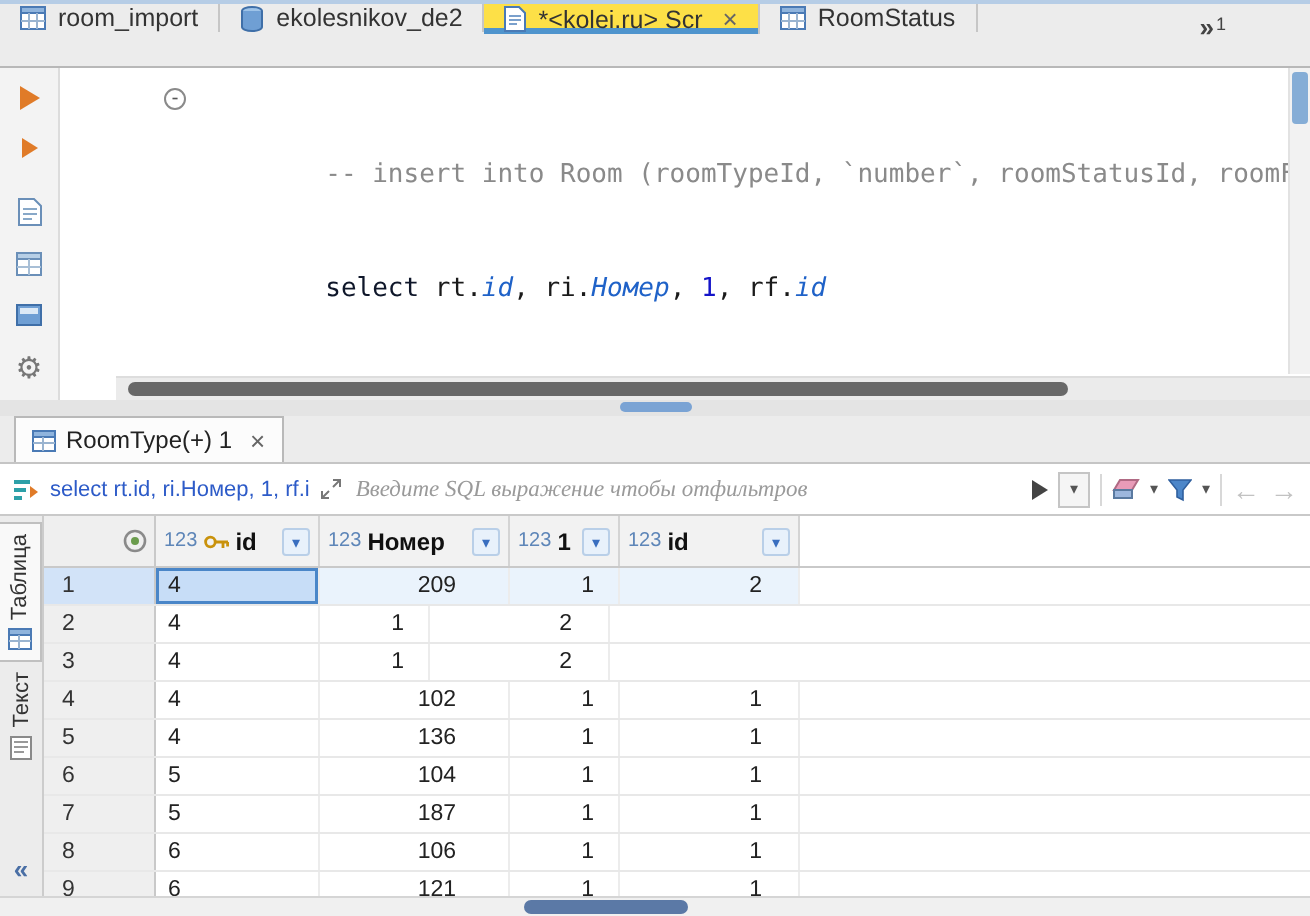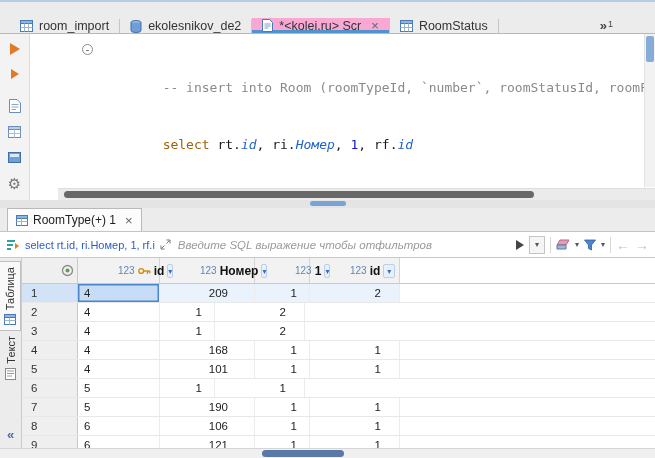--- a/index.html
+++ b/index.html
@@ -1,80 +1,80 @@
 <!DOCTYPE html>
 <html><head>
 <meta charset="utf-8">
 <style>
   html,body{margin:0;padding:0;width:655px;height:458px;overflow:hidden;}
   body{font-family:"Liberation Sans",sans-serif;font-size:12px;color:#222;background:#ececec;}
   .app{position:absolute;inset:0;border-top:2px solid #b6cde6;box-sizing:border-box;background:#ececec;}
 
   
-  .tabbar{position:absolute;left:0;top:0;right:0;height:32px;display:flex;align-items:flex-end;background:#ececec;border-bottom:1px solid #b8b8b8;padding-left:10px;box-sizing:border-box;}
+  .tabbar{position:absolute;left:0;top:0;right:0;height:32px;display:flex;align-items:flex-start;background:#ececec;border-bottom:1px solid #b8b8b8;box-sizing:border-box;}
   .tab{display:flex;align-items:center;gap:6px;padding:0 10px;border-right:1px solid #c6c6c6;color:#333;font-size:12.5px;white-space:nowrap;cursor:default;}
-  .tab.active{background:#f9a8d4;box-shadow:inset 0 -3px 0 #4f94cd;}
+  .tab.active{background:#fde047;box-shadow:inset 0 -3px 0 #4f94cd;}
   .tabclose{color:#666;font-size:13px;margin-left:4px;}
   .overflow{margin-left:auto;margin-right:42px;display:flex;align-items:flex-start;gap:1px;color:#444;padding-top:4px;}
   .overflow .chev{font-size:13px;font-weight:bold;}
   .overflow .cnt{font-size:9px;margin-top:1px;}
 
   
   .editor{position:absolute;left:0;top:32px;right:0;height:166px;background:#fff;}
   .lefttools{position:absolute;left:0;top:0;bottom:0;width:30px;background:#f3f3f3;border-right:1px solid #dcdcdc;display:flex;flex-direction:column;align-items:center;padding-top:9px;gap:13px;box-sizing:border-box;}
   .toolbtn{width:18px;height:16px;display:flex;align-items:center;justify-content:center;cursor:pointer;}
   .tri{width:0;height:0;border-left:10px solid #e07b28;border-top:6px solid transparent;border-bottom:6px solid transparent;}
   .tri.small{border-left-width:8px;border-top-width:5px;border-bottom-width:5px;}
   .gear{font-family:"DejaVu Sans",sans-serif;font-size:15px;color:#777;margin-top:auto;margin-bottom:8px;}
 
   .code{position:absolute;left:30px;top:0;right:11px;bottom:13px;padding-top:6px;font-family:"DejaVu Sans Mono",monospace;font-size:13px;line-height:19px;overflow:hidden;}
   .cline{position:relative;padding-left:70px;white-space:pre;}
   .fold{position:absolute;left:52px;top:4px;width:11px;height:11px;border:1px solid #8a8a8a;border-radius:50%;background:#fff;color:#555;font-size:10px;line-height:10px;text-align:center;box-sizing:border-box;cursor:pointer;}
   .tok-com{color:#8a8a8a;}
-  .tok-kw{color:#a16207;}
+  .tok-kw{color:#0f172a;}
   .tok-col{color:#1f62c8;font-style:italic;}
   .tok-num{color:#1414c8;}
   .tok-pl{color:#1a1a1a;}
 
   .vscroll{position:absolute;right:0;top:0;width:11px;bottom:13px;background:#f2f2f2;border-left:1px solid #e2e2e2;box-sizing:border-box;}
   .vthumb{position:absolute;top:2px;left:1px;right:1px;height:26px;background:#85add6;border-radius:2px;}
   .ehscroll{position:absolute;left:58px;right:0;bottom:0;height:12px;background:#ebebeb;border-top:1px solid #dddddd;box-sizing:border-box;}
   .ehthumb{position:absolute;left:6px;top:2px;width:470px;height:7px;background:#686868;border-radius:4px;}
 
   
   .sash{position:absolute;left:0;top:198px;right:0;height:8px;background:#e4e4e4;}
   .sashhandle{position:absolute;left:50%;top:1px;transform:translateX(-50%);width:36px;height:5px;background:#7aa3d4;border-radius:3px;cursor:row-resize;}
 
   
   .results{position:absolute;left:0;top:206px;right:0;bottom:0;background:#f0f0f0;}
   .rtabbar{position:absolute;left:0;top:0;right:0;height:24px;background:#ececec;border-bottom:1px solid #c5c5c5;display:flex;align-items:flex-end;padding-left:7px;box-sizing:border-box;}
   .rtab{display:flex;align-items:center;gap:5px;height:23px;padding:0 8px;background:#fcfcfc;border:1px solid #b9b9b9;border-bottom:none;font-size:12px;box-sizing:border-box;}
 
   .filterbar{position:absolute;left:0;top:24px;right:0;height:26px;background:#ffffff;border-bottom:1px solid #c9c9c9;display:flex;align-items:center;gap:5px;padding:0 6px;box-sizing:border-box;}
   .fquery{color:#2d5bc8;font-size:11px;white-space:nowrap;overflow:hidden;max-width:160px;flex-shrink:0;}
-  .finput{flex:1;border:none;outline:none;background:transparent;font-size:11.5px;font-family:Liberation Sans, sans-serif;min-width:40px;}
+  .finput{flex:1;border:none;outline:none;background:transparent;font-size:11.5px;font-family:Liberation Serif, serif;min-width:40px;}
   .finput::placeholder{color:#9a9a9a;font-style:italic;}
   .fplay{width:0;height:0;border-left:8px solid #444;border-top:5px solid transparent;border-bottom:5px solid transparent;cursor:pointer;}
   .caretbox{width:14px;height:16px;border:1px solid #c5c5c5;background:#f5f5f5;color:#555;font-family:"DejaVu Sans",sans-serif;font-size:8px;line-height:15px;text-align:center;cursor:pointer;}
   .minicaret{font-family:"DejaVu Sans",sans-serif;font-size:8px;color:#555;cursor:pointer;}
   .vsep{width:1px;height:16px;background:#d8d8d8;}
   .histarrow{font-size:14px;font-weight:bold;color:#c2c2c2;cursor:default;}
 
   .rbody{position:absolute;left:0;top:50px;right:0;bottom:10px;background:#fff;overflow:hidden;}
   .sidestrip{position:absolute;left:0;top:0;bottom:0;width:22px;background:#ececec;border-right:1px solid #cccccc;display:flex;flex-direction:column;align-items:center;padding-top:3px;box-sizing:border-box;}
   .sidetab{display:flex;flex-direction:column;align-items:center;gap:4px;padding:5px 0;cursor:pointer;}
   .sidetab.seltab{background:#f9f9f9;border:1px solid #c0c0c0;border-left:none;width:21px;box-sizing:border-box;}
   .sidelabel{writing-mode:vertical-rl;transform:rotate(180deg);font-size:11px;color:#333;}
   .collapse{margin-top:auto;margin-bottom:6px;color:#4a6fa5;font-size:13px;font-weight:bold;cursor:pointer;}
 
   .grid{position:absolute;left:22px;top:0;right:0;bottom:0;background:#fff;}
   .ghead{display:flex;height:26px;background:#f2f2f2;border-bottom:1px solid #c9c9c9;box-sizing:border-box;}
   .gcorner{width:56px;display:flex;align-items:center;justify-content:flex-end;padding-right:3px;border-right:1px solid #c9c9c9;box-sizing:border-box;background:#efefef;}
   .ghc{display:flex;align-items:center;gap:3px;padding:0 4px;border-right:1px solid #d4d4d4;box-sizing:border-box;}
-  .dtype{color:#5e86b8;font-size:10px;flex-shrink:0;margin-left:36px;}
+  .dtype{color:#5e86b8;font-size:10px;flex-shrink:0;}
   .hname{font-weight:bold;font-size:12px;color:#111;}
   .sortbtn{margin-left:auto;width:14px;height:14px;border:1px solid #b9cfe8;background:#e8f1fb;color:#3a6ebf;font-family:"DejaVu Sans",sans-serif;font-size:8px;line-height:13px;text-align:center;border-radius:2px;cursor:pointer;box-sizing:border-box;}
   .w0{width:82px;} .w1{width:95px;} .w2{width:55px;} .w3{width:90px;}
   .gfill{flex:1;background:#ffffff;}
 
   .trow{display:flex;height:19px;line-height:18px;border-bottom:1px solid #e8e8e8;box-sizing:border-box;}
   .rownum{width:56px;background:#efefef;border-right:1px solid #c9c9c9;padding-left:9px;font-size:11.5px;color:#333;box-sizing:border-box;}
   .cell{font-size:11.5px;color:#222;border-right:1px solid #ececec;box-sizing:border-box;}
   .c0{width:82px;padding-left:6px;text-align:left;}
   .c1{width:95px;padding-right:26px;text-align:right;}
@@ -346,41 +346,42 @@
         </div>
         <div class="trow">
           <div class="rownum">3</div>
           <div class="cell c0">4</div>
           <div class="cell c2">1</div>
           <div class="cell c3">2</div>
         </div>
         <div class="trow">
           <div class="rownum">4</div>
           <div class="cell c0">4</div>
-          <div class="cell c1">168</div>
+          <div class="cell c1">102</div>
           <div class="cell c2">1</div>
           <div class="cell c3">1</div>
         </div>
         <div class="trow">
           <div class="rownum">5</div>
           <div class="cell c0">4</div>
-          <div class="cell c1">101</div>
+          <div class="cell c1">136</div>
           <div class="cell c2">1</div>
           <div class="cell c3">1</div>
         </div>
         <div class="trow">
           <div class="rownum">6</div>
           <div class="cell c0">5</div>
+          <div class="cell c1">104</div>
           <div class="cell c2">1</div>
           <div class="cell c3">1</div>
         </div>
         <div class="trow">
           <div class="rownum">7</div>
           <div class="cell c0">5</div>
-          <div class="cell c1">190</div>
+          <div class="cell c1">187</div>
           <div class="cell c2">1</div>
           <div class="cell c3">1</div>
         </div>
         <div class="trow">
           <div class="rownum">8</div>
           <div class="cell c0">6</div>
           <div class="cell c1">106</div>
           <div class="cell c2">1</div>
           <div class="cell c3">1</div>
         </div>

